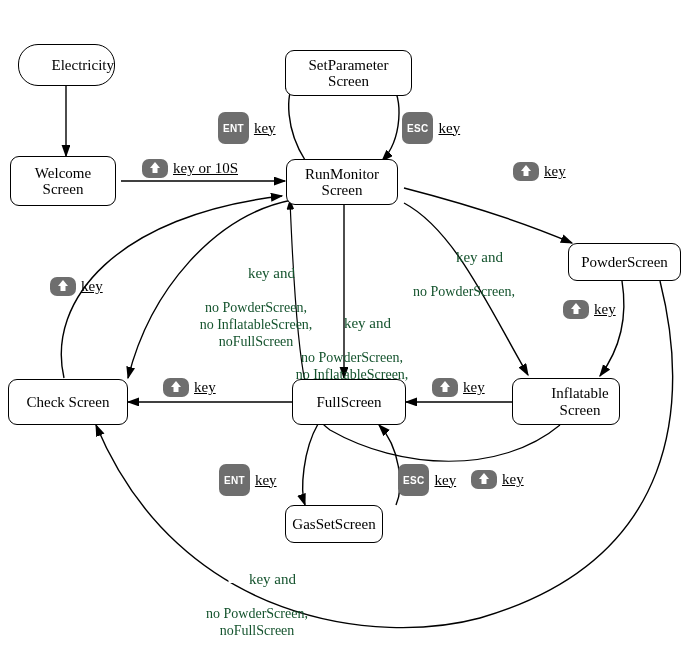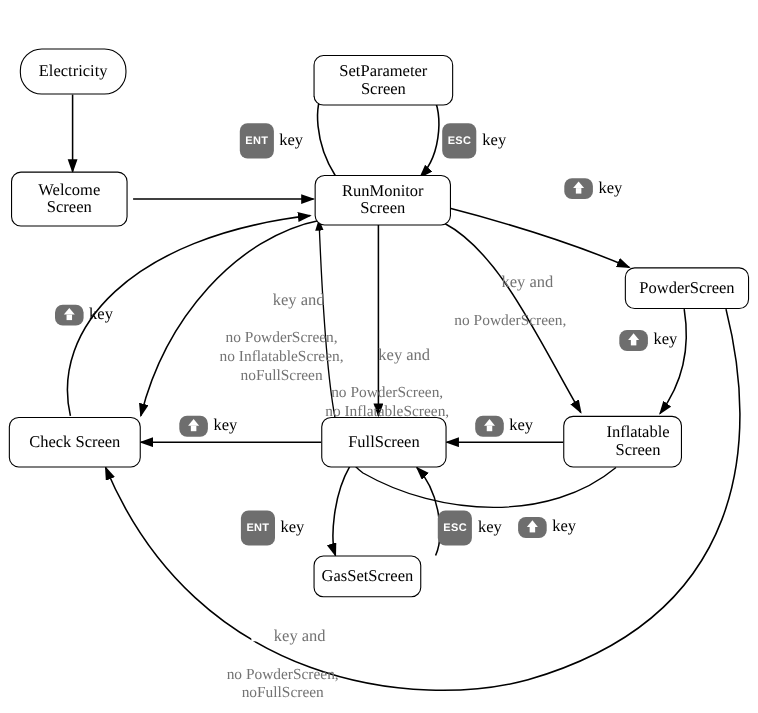--- a/index.html
+++ b/index.html
@@ -34,20 +34,21 @@
     text-align: center;
     font-family: "Liberation Serif", serif;
     font-size: 15px;
     color: #000000;
     line-height: 1.08;
     border-radius: 9px;
     white-space: pre-line;
   }
   .node.rounded-pill {
     border-radius: 20px;
+    justify-content: flex-end;
   }
 
   .keytag {
     position: absolute;
     display: flex;
     align-items: center;
     gap: 5px;
     font-family: "Liberation Serif", serif;
     font-size: 15px;
     color: #000000;
@@ -91,26 +92,26 @@
   .badge.up-badge::after {
     content: "";
     position: absolute;
     left: 50%;
     top: 9px;
     transform: translateX(-50%);
     width: 5px;
     height: 5px;
     background: #ffffff;
   }
-  .tagtext { display: inline-block; }
+  .tagtext { display: inline-block; text-decoration: underline; }
   .multiline-tag {
     position: absolute;
     font-family: "Liberation Serif", serif;
     font-size: 15px;
-    color: #737373;
+    color: #14532d;
     text-align: center;
     line-height: 1.2;
     white-space: pre-line;
   }
   .multiline-tag .row1 {
     display: flex;
     align-items: center;
     justify-content: center;
     gap: 5px;
   }
@@ -169,21 +170,21 @@
   <div class="node" style="left:10px; top:156px; width:106px; height:50px;">
     <span>Welcome
 Screen</span>
   </div>
 
   <div class="node" style="left:285px; top:50px; width:127px; height:46px;">
     <span>SetParameter
 Screen</span>
   </div>
 
-  <div class="node" style="left:286px; top:159px; width:124px; height:46px;">
+  <div class="node" style="left:286px; top:159px; width:112px; height:46px;">
     <span>RunMonitor
 Screen</span>
   </div>
 
   <div class="node" style="left:568px; top:243px; width:113px; height:38px;">
     <span>PowderScreen</span>
   </div>
 
   <div class="node" style="left:512px; top:378px; width:108px; height:47px;padding-left:28px;">
     <span>Inflatable
@@ -205,20 +206,24 @@
   <div class="keytag" style="left:218px; top:112px;">
     <span class="badge text-badge">ENT</span>
     <span class="tagtext">key</span>
   </div>
 
   <div class="keytag" style="left:402px; top:112px;">
     <span class="badge text-badge">ESC</span>
     <span class="tagtext">key</span>
   </div>
 
+  <div class="keytag" style="left:142px; top:159px;">
+    <span class="badge up-badge"></span>
+    <span class="tagtext">key or 10S</span>
+  </div>
 
   <div class="keytag" style="left:513px; top:162px;">
     <span class="badge up-badge"></span>
     <span class="tagtext">key</span>
   </div>
 
   <div class="keytag" style="left:563px; top:300px;">
     <span class="badge up-badge"></span>
     <span class="tagtext">key</span>
   </div>

